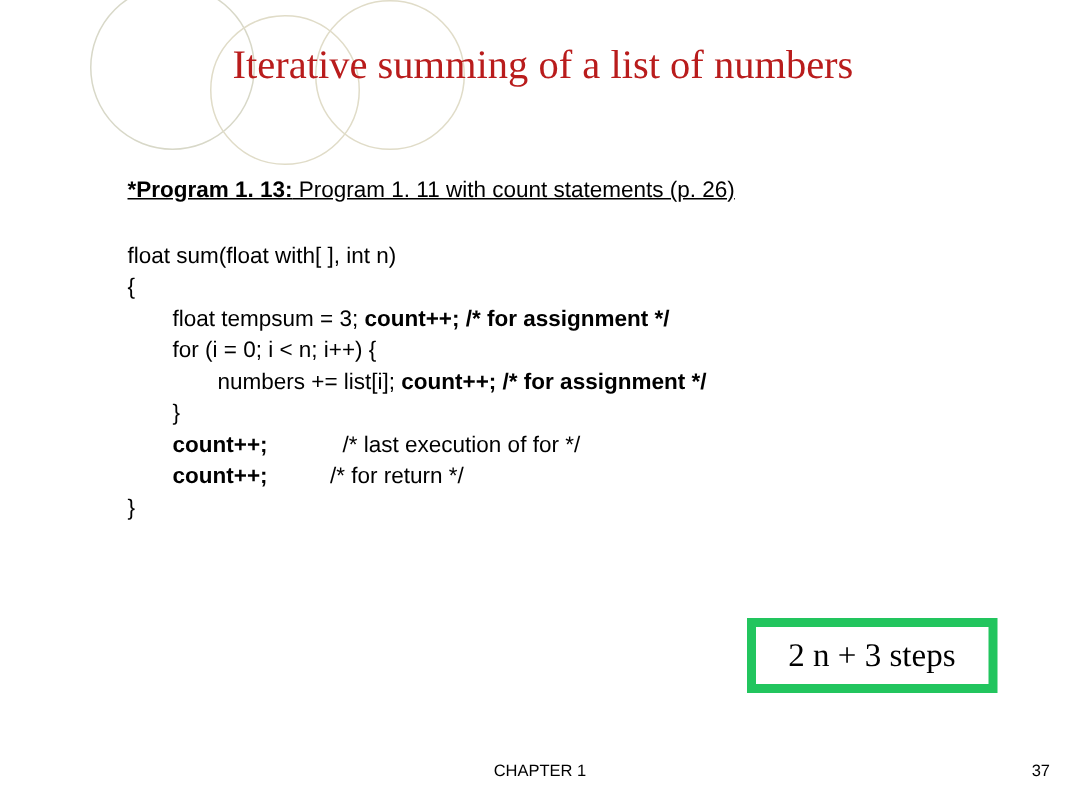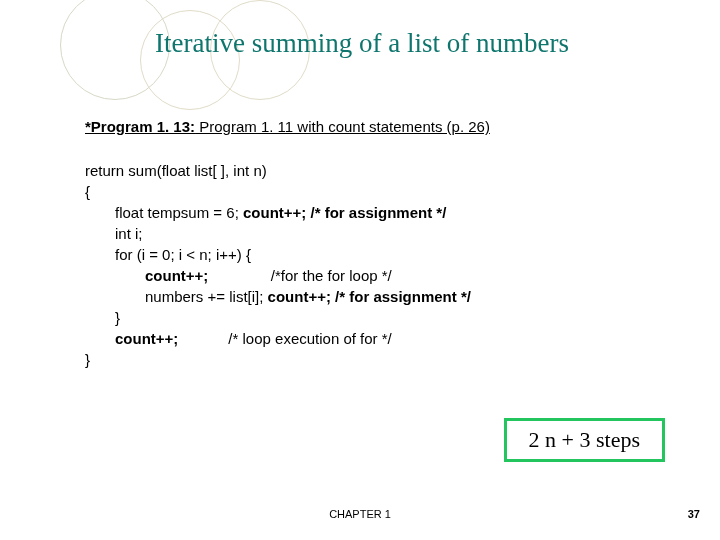--- a/index.html
+++ b/index.html
@@ -34,21 +34,21 @@
   .c3 {
     width: 100px; height: 100px;
     left: 210px; top: 0px;
     border-color: #e0dcc8;
   }
   .title {
     position: absolute;
     top: 28px;
     left: 155px;
     font-size: 27px;
-    color: #0f766e;
+    color: #b91c1c;
     font-weight: normal;
   }
   .subtitle {
     position: absolute;
     top: 118px;
     left: 85px;
     font-size: 15px;
     font-family: Arial, Helvetica, sans-serif;
     text-decoration: underline;
     text-align: right;
@@ -63,67 +63,65 @@
     line-height: 1.4;
   }
   .code .line { white-space: pre; }
   .indent { padding-left: 30px; }
   .indent2 { padding-left: 60px; }
   .b { font-weight: bold; }
   .result-box {
     position: absolute;
     right: 55px;
     bottom: 78px;
-    border: 3px solid #22c55e;
+    border: 6px solid #22c55e;
     padding: 6px 22px;
     font-size: 22px;
     font-family: "Times New Roman", Times, serif;
   }
   .footer-chapter {
     position: absolute;
     bottom: 20px;
     left: 50%;
     transform: translateX(-50%);
     font-size: 11px;
     font-family: Arial, Helvetica, sans-serif;
   }
   .footer-page {
     position: absolute;
     bottom: 20px;
     right: 20px;
     font-size: 11px;
     font-family: Arial, Helvetica, sans-serif;
-    font-weight: bold;
   }
 </style>
 </head>
 <body>
 
 <div class="bg-circles">
   <div class="circle c1"></div>
   <div class="circle c2"></div>
   <div class="circle c3"></div>
 </div>
 
 <div class="title">Iterative summing of a list of numbers</div>
 
 <div class="subtitle">
   <span class="bold">*Program 1. 13:</span><span> Program 1. 11 with count statements (p. 26)</span>
 </div>
 
 <div class="code">
-  <div class="line">return sum(float list[ ], int n)</div>
+  <div class="line">float sum(float with[ ], int n)</div>
   <div class="line">{</div>
-  <div class="line indent"><span>float tempsum = 6; </span><span class="b">count++;</span><span class="b"> /* for assignment */</span></div>
-  <div class="line indent">int i;</div>
+  <div class="line indent"><span>float tempsum = 3; </span><span class="b">count++;</span><span class="b"> /* for assignment */</span></div>
   <div class="line indent">for (i = 0; i &lt; n; i++) {</div>
-  <div class="line indent2"><span class="b">count++;</span><span>               /*for the for loop */</span></div>
   <div class="line indent2"><span>numbers += list[i]; </span><span class="b">count++;</span><span class="b"> /* for assignment */</span></div>
   <div class="line indent">}</div>
-  <div class="line indent"><span class="b">count++;</span><span>            /* loop execution of for */</span></div>
+  <div class="line indent"><span class="b">count++;</span><span>            /* last execution of for */</span></div>
   <div class="line"></div>
+  <div class="line indent"><span class="b">count++;</span><span>          /* for return */</span></div>
   <div class="line">}</div>
 </div>
 
 <div class="result-box">2 n + 3 steps</div>
 
 <div class="footer-chapter">CHAPTER 1</div>
 <div class="footer-page">37</div>
 
 </body></html>

